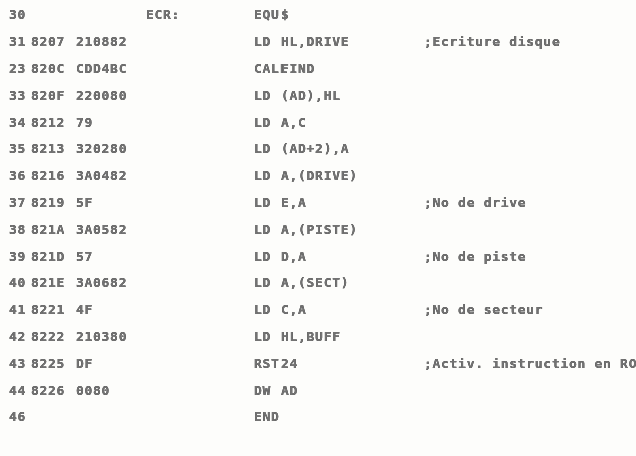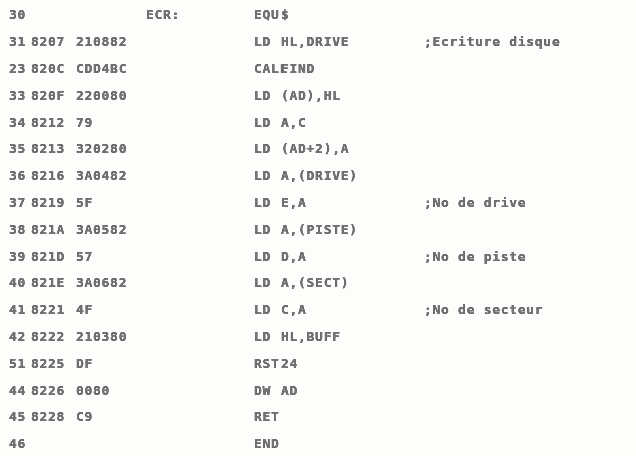--- a/index.html
+++ b/index.html
@@ -172,47 +172,39 @@
     <span class="c-num">42</span>
     <span class="c-addr">8222</span>
     <span class="c-bytes">210380</span>
     <span class="c-label"></span>
     <span class="c-mnem">LD</span>
     <span class="c-oper">HL,BUFF</span>
     <span class="c-comment"></span>
   </div>
 
   <div class="row">
-    <span class="c-num">51</span>
+    <span class="c-num">43</span>
     <span class="c-addr">8225</span>
     <span class="c-bytes">DF</span>
     <span class="c-label"></span>
     <span class="c-mnem">RST</span>
     <span class="c-oper">24</span>
+    <span class="c-comment">;Activ. instruction en RO</span>
   </div>
 
   <div class="row">
     <span class="c-num">44</span>
     <span class="c-addr">8226</span>
     <span class="c-bytes">0080</span>
     <span class="c-label"></span>
     <span class="c-mnem">DW</span>
     <span class="c-oper">AD</span>
     <span class="c-comment"></span>
   </div>
 
-  <div class="row">
-    <span class="c-num">45</span>
-    <span class="c-addr">8228</span>
-    <span class="c-bytes">C9</span>
-    <span class="c-label"></span>
-    <span class="c-mnem">RET</span>
-    <span class="c-oper"></span>
-    <span class="c-comment"></span>
-  </div>
 
   <div class="row">
     <span class="c-num">46</span>
     <span class="c-addr"></span>
     <span class="c-bytes"></span>
     <span class="c-label"></span>
     <span class="c-mnem">END</span>
     <span class="c-oper"></span>
     <span class="c-comment"></span>
   </div>

